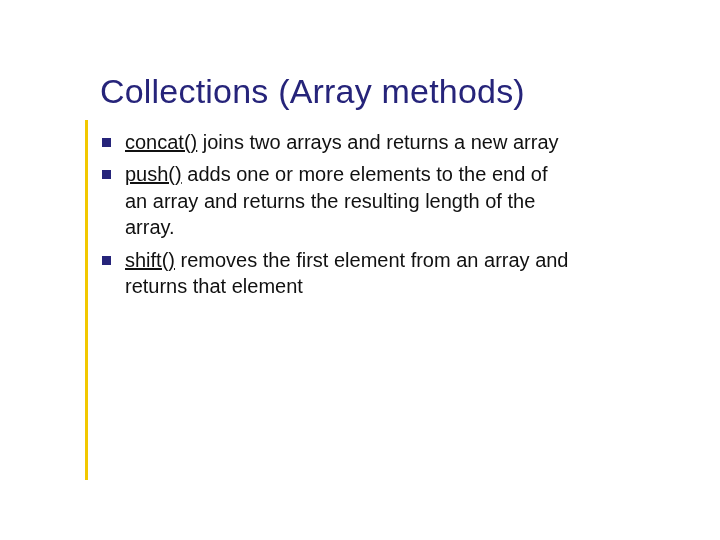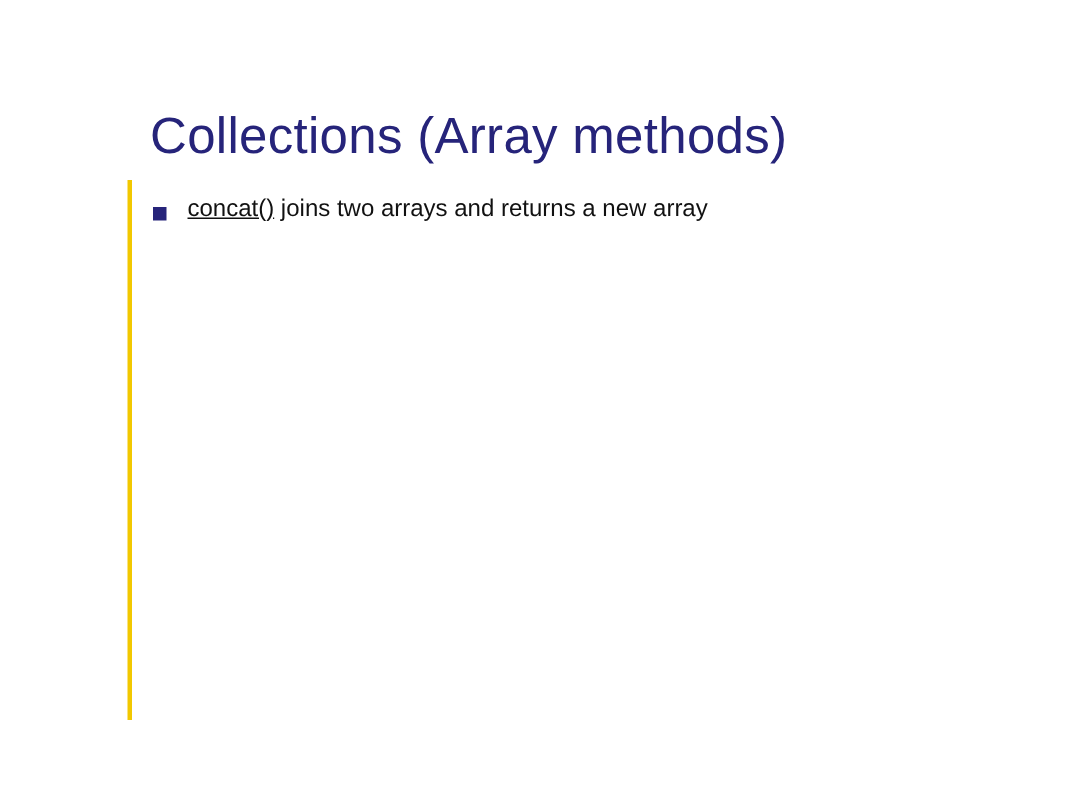--- a/index.html
+++ b/index.html
@@ -35,21 +35,21 @@
   }
   ul.items {
     list-style: none;
     padding: 0;
     margin: 18px 40px 0 62px;
   }
   ul.items > li {
     display: flex;
     align-items: flex-start;
     margin: 0 2px 6px 0;
-    font-size: 16px;
+    font-size: 20px;
     line-height: 1.32;
   }
   .bullet {
     flex: 0 0 auto;
     width: 9px;
     height: 9px;
     background: #26247a;
     margin-top: 9px;
     margin-right: 14px;
   }
@@ -71,17 +71,29 @@
   <ul class="items">
 
     <li>
       <span class="bullet"></span>
       <span class="item-body">
         <span class="method">concat()</span><span> joins two arrays and returns a new array</span>
       </span>
     </li>
 
 
+    <li>
+      <span class="bullet"></span>
+      <span class="item-body">
+        <span class="method">push()</span><span> adds one or more elements to the end of an array and returns the resulting length of the array.</span>
+      </span>
+    </li>
 
 
+    <li>
+      <span class="bullet"></span>
+      <span class="item-body">
+        <span class="method">shift()</span><span> removes the first element from an array and returns that element</span>
+      </span>
+    </li>
 
   </ul>
 </div>
 
 </body></html>

